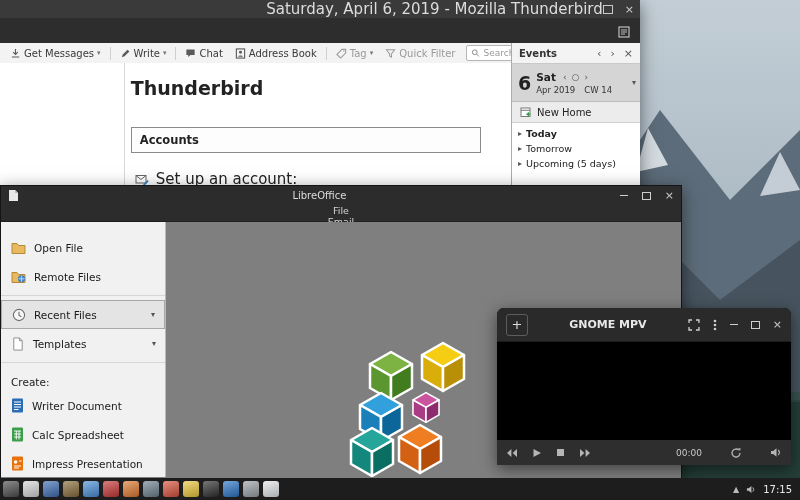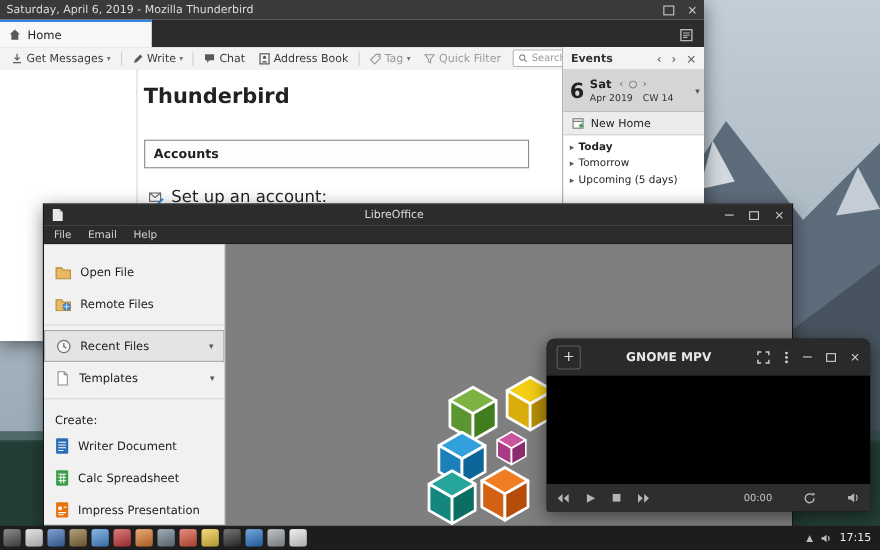--- a/index.html
+++ b/index.html
@@ -4,21 +4,21 @@
 <style>
   html,body{margin:0;padding:0;background:#222;}
   .desktop{position:relative;width:800px;height:500px;overflow:hidden;
     font-family:"DejaVu Sans","Liberation Sans",sans-serif;color:#222;}
   .wallpaper{position:absolute;inset:0;}
   .win{position:absolute;box-shadow:0 4px 16px rgba(0,0,0,.5);}
 
   
   .tb{left:0;top:0;width:640px;height:310px;background:#fff;z-index:1;}
   .tb-titlebar{height:18px;background:#3a3a3a;display:flex;align-items:center;padding:0 6px;}
-  .tb-title{flex:1;text-align:left;font-size:10px;color:#ddd;}
+  .tb-title{flex:1;text-align:right;font-size:15px;color:#ddd;}
   .tb-controls{display:flex;align-items:center;gap:12px;}
   .wc-restore{width:8px;height:7px;border:1px solid #c9c9c9;display:inline-block;}
   .wc-min{width:8px;height:1px;background:#cfcfcf;display:inline-block;}
   .wc-max{width:7px;height:6px;border:1px solid #cfcfcf;display:inline-block;}
   .glyph-close{color:#cfcfcf;font-size:11px;line-height:1;}
   .tb-tabstrip{height:25px;background:#2d2d2d;display:flex;align-items:flex-end;}
   .tab-home{width:122px;height:23px;background:#f7f7f7;border-top:2px solid #3584e4;
     display:flex;align-items:center;gap:6px;padding:0 8px;font-size:10.5px;color:#222;}
   .tabstrip-right{margin-left:auto;display:flex;align-items:center;gap:10px;padding:0 10px 5px 0;}
   .tb-toolbar{height:20px;background:#f3f3f3;border-bottom:1px solid #c9c9c9;
@@ -57,26 +57,26 @@
   .ev-row2{display:flex;gap:9px;font-size:8.5px;color:#333;margin-top:2px;}
   .ev-expand{font-size:8px;color:#555;margin-left:2px;}
   .ev-newevent{height:20px;background:#ececec;border-bottom:1px solid #cfcfcf;
     display:flex;align-items:center;gap:5px;padding:0 8px;font-size:10px;color:#222;}
   .ev-list{padding-top:3px;}
   .ev-item{display:flex;align-items:center;gap:4px;height:15px;padding-left:6px;font-size:9.5px;color:#222;}
   .ev-item .tri{font-size:8px;color:#555;}
   .ev-item.b{font-weight:bold;}
 
   
-  .lo{left:0;top:185px;width:680px;height:293px;background:#7f7f7f;z-index:2;border:1px solid #151515;margin-left:39px;}
+  .lo{left:0;top:185px;width:680px;height:293px;background:#7f7f7f;z-index:2;border:1px solid #151515;}
   .lo-titlebar{height:19px;background:#2c2c2c;display:flex;align-items:center;padding:0 7px;}
   .lo-title{flex:1;text-align:center;font-size:10px;color:#dcdcdc;}
   .lo-controls{display:flex;align-items:center;gap:14px;}
   .lo-menubar{height:16px;background:#2c2c2c;border-bottom:1px solid #1f1f1f;
-    display:flex;align-items:center;gap:15px;padding:0 9px;font-size:9.5px;color:#d4d4d4;}
+    display:flex;align-items:center;padding:0 9px;font-size:9.5px;color:#d4d4d4;flex-direction:column;}
   .lo-body{display:flex;height:255px;}
   .lo-sidebar{width:164px;background:#f1f1f1;border-right:1px solid #b9b9b9;padding-top:11px;}
   .lo-item{height:29px;display:flex;align-items:center;gap:8px;padding-left:10px;
     font-size:10.5px;color:#1a1a1a;}
   .lo-item.sel{background:#e4e4e4;border:1px solid #a8a8a8;height:27px;}
   .lo-item .dd{margin-left:auto;margin-right:9px;font-size:8px;color:#555;}
   .lo-sep{height:1px;background:#d6d6d6;margin:4px 0;}
   .lo-create{padding:9px 0 3px 10px;font-size:10.5px;color:#1a1a1a;}
   .lo-main{flex:1;position:relative;background:#7f7f7f;overflow:hidden;}
   .lo-logo{position:absolute;left:178px;top:112px;}
@@ -132,26 +132,20 @@
   <section class="win tb">
     <div class="tb-titlebar">
       <span class="tb-title">Saturday, April 6, 2019 - Mozilla Thunderbird</span>
       <span class="tb-controls">
         <span class="wc-restore"></span>
         <span class="glyph-close">×</span>
       </span>
     </div>
 
     <div class="tb-tabstrip">
-      <div class="tab-home">
-        <svg width="11" height="11" viewBox="0 0 12 12">
-          <path d="M6 1L1 5.5h1.5V11h7V5.5H11z" fill="#5a5a5a"></path>
-        </svg>
-        <span>Home</span>
-      </div>
       <div class="tabstrip-right">
         <svg width="12" height="12" viewBox="0 0 12 12">
           <rect x="1" y="1" width="10" height="10" fill="none" stroke="#bdbdbd" stroke-width="1.2"></rect>
           <path d="M3 4h6M3 6h6M3 8h4" stroke="#bdbdbd" stroke-width="1"></path>
         </svg>
       </div>
     </div>
 
     <div class="tb-toolbar">
       <span class="tbtn">

